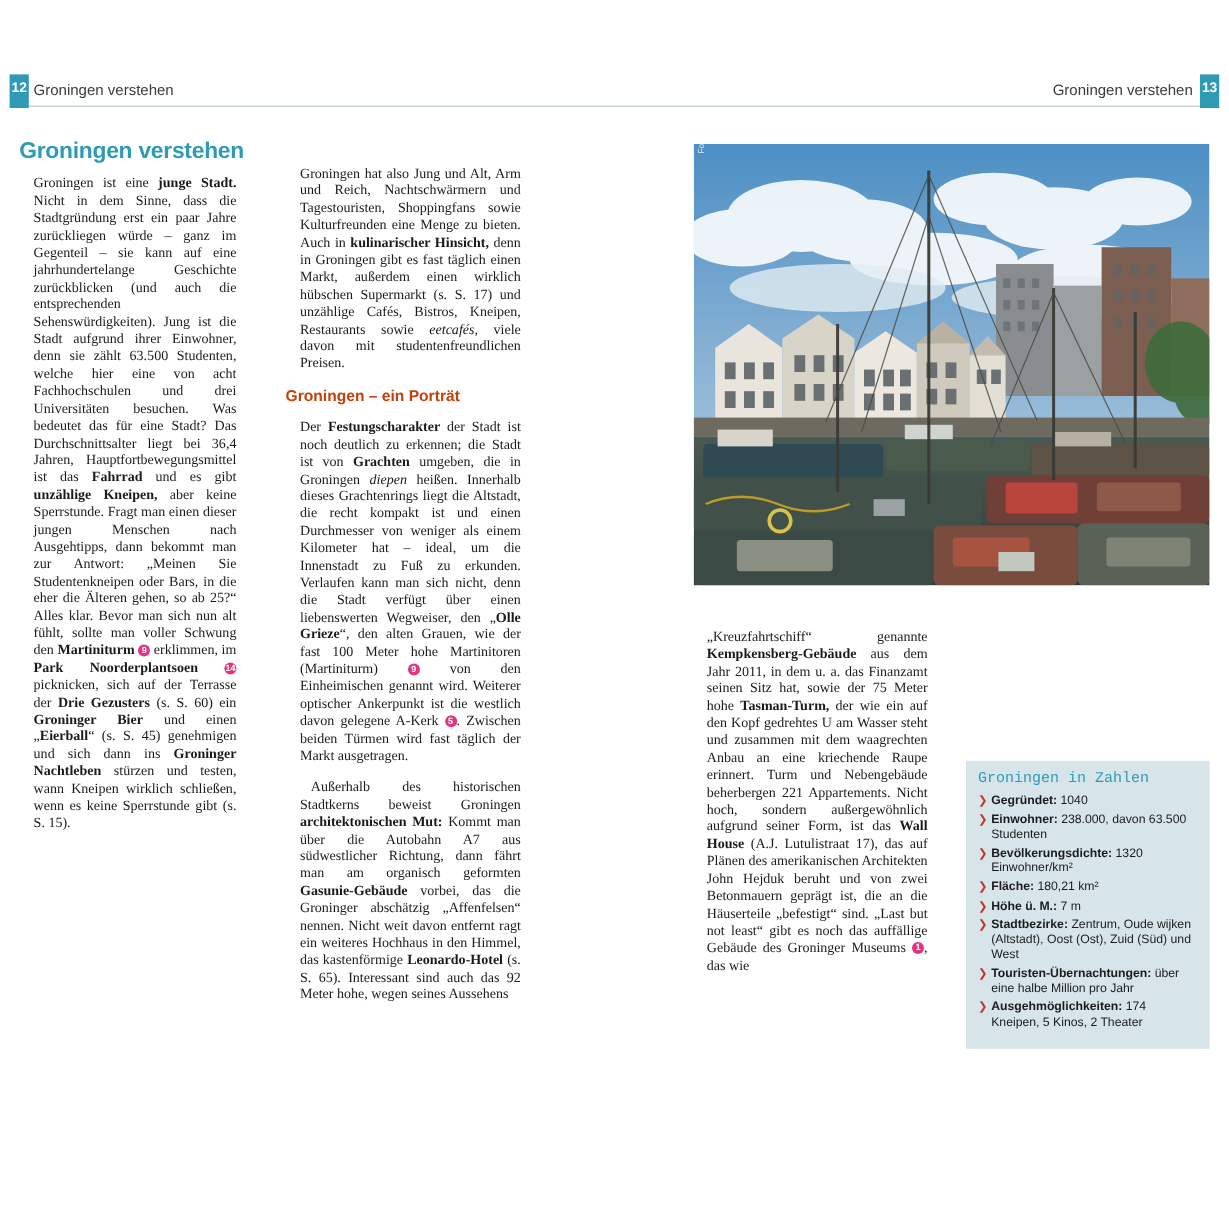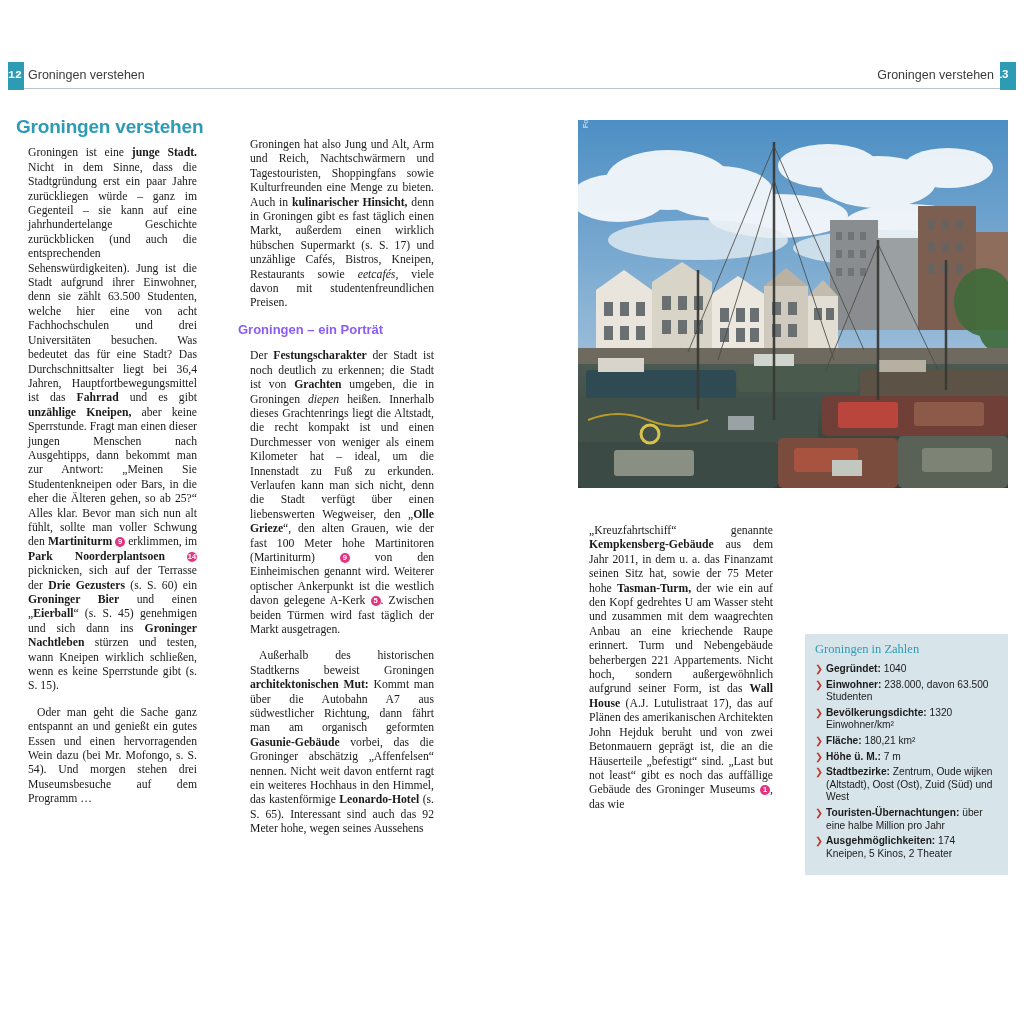--- a/index.html
+++ b/index.html
@@ -45,31 +45,31 @@
     top: 62px;
     width: 16px;
     height: 28px;
     background: #2e9bb5;
   }
   .folio-left-num {
     position: absolute;
     left: 8px;
     top: 68px;
     width: 16px;
-    text-align: left;
+    text-align: center;
     color: #ffffff;
-    font-family: Liberation Mono, monospace;
+    font-family: Liberation Sans, sans-serif;
     font-size: 11.5px;
     font-weight: bold;
   }
   .folio-right-num {
     position: absolute;
     right: 8px;
     top: 68px;
-    width: 28px;
+    width: 16px;
     text-align: center;
     color: #ffffff;
     font-family: "Liberation Sans", sans-serif;
     font-size: 11.5px;
     font-weight: bold;
   }
   .runhead-left {
     position: absolute;
     left: 28px;
     top: 68px;
@@ -113,21 +113,21 @@
     font-size: 19px;
     font-weight: bold;
     color: #2e9bb5;
     margin: 0 0 10px 0;
     letter-spacing: -0.2px;
   }
   h2.subhead {
     font-family: "Liberation Sans", sans-serif;
     font-size: 13px;
     font-weight: bold;
-    color: #8b5cf6;
+    color: #c2410c;
     margin: 0 0 5px 0;
   }
   b { font-weight: bold; text-align: right; }
 
   
   .marker {
     display: inline-block;
     width: 10px;
     height: 10px;
     border-radius: 50%;
@@ -194,21 +194,21 @@
   .factbox {
     position: absolute;
     left: 805px;
     top: 634px;
     width: 203px;
     background: #d7e4ea;
     padding: 8px 10px 12px 10px;
     box-sizing: border-box;
   }
   .factbox h3 {
-    font-family: Liberation Serif, serif;
+    font-family: Liberation Mono, monospace;
     font-size: 12.5px;
     font-weight: normal;
     color: #2e9bb5;
     margin: 0 0 6px 0;
   }
   .factbox ul {
     margin: 0;
     padding: 0;
     list-style: none;
   }
@@ -241,21 +241,20 @@
   <div class="runhead-left">Groningen verstehen</div>
 
   <div class="folio-right-box"></div>
   <div class="folio-right-num">13</div>
   <div class="runhead-right">Groningen verstehen</div>
 
   <div class="col" id="col1">
     <h1 class="title">Groningen verstehen</h1>
     <div>
         <p class="noindent">Groningen ist eine <b>junge Stadt.</b> Nicht in dem Sinne, dass die Stadtgründung erst ein paar Jahre zurückliegen würde – ganz im Gegenteil – sie kann auf eine jahrhundertelange Geschichte zurückblicken (und auch die entsprechenden Sehenswürdigkeiten). Jung ist die Stadt aufgrund ihrer Einwohner, denn sie zählt 63.500 Studenten, welche hier eine von acht Fachhochschulen und drei Universitäten besuchen. Was bedeutet das für eine Stadt? Das Durchschnittsalter liegt bei 36,4 Jahren, Hauptfortbewegungsmittel ist das <b>Fahrrad</b> und es gibt <b>unzählige Kneipen,</b> aber keine Sperrstunde. Fragt man einen dieser jungen Menschen nach Ausgehtipps, dann bekommt man zur Antwort: „Meinen Sie Studentenkneipen oder Bars, in die eher die Älteren gehen, so ab 25?“ Alles klar. Bevor man sich nun alt fühlt, sollte man voller Schwung den <b>Martiniturm</b> <span class="marker">9</span> erklimmen, im <b>Park Noorderplantsoen</b> <span class="marker">14</span> picknicken, sich auf der Terrasse der <b>Drie Gezusters</b> (s. S. 60) ein <b>Groninger Bier</b> und einen „<b>Eierball</b>“ (s. S. 45) genehmigen und sich dann ins <b>Groninger Nachtleben</b> stürzen und testen, wann Kneipen wirklich schließen, wenn es keine Sperrstunde gibt (s. S. 15).</p>
-        <p class="">Oder man geht die Sache ganz entspannt an und genießt ein gutes Essen und einen hervorragenden Wein dazu (bei Mr. Mofongo, s. S. 54). Und morgen stehen drei Museumsbesuche auf dem Programm …</p>
       </div>
   </div>
 
   <div class="col" id="col2">
     <div>
         <p class="noindent">Groningen hat also Jung und Alt, Arm und Reich, Nachtschwärmern und Tagestouristen, Shoppingfans sowie Kulturfreunden eine Menge zu bieten. Auch in <b>kulinarischer Hinsicht,</b> denn in Groningen gibt es fast täglich einen Markt, außerdem einen wirklich hübschen Supermarkt (s. S. 17) und unzählige Cafés, Bistros, Kneipen, Restaurants sowie <i>eetcafés,</i> viele davon mit studentenfreundlichen Preisen.</p>
         <h2 class="subhead">Groningen – ein Porträt</h2>
         <p class="noindent" style="text-indent: 0px;">Der <b>Festungscharakter</b> der Stadt ist noch deutlich zu erkennen; die Stadt ist von <b>Grachten</b> umgeben, die in Groningen <i>diepen</i> heißen. Innerhalb dieses Grachtenrings liegt die Altstadt, die recht kompakt ist und einen Durchmesser von weniger als einem Kilometer hat – ideal, um die Innenstadt zu Fuß zu erkunden. Verlaufen kann man sich nicht, denn die Stadt verfügt über einen liebenswerten Wegweiser, den „<b>Olle Grieze</b>“, den alten Grauen, wie der fast 100 Meter hohe Martinitoren (Martiniturm) <span class="marker">9</span> von den Einheimischen genannt wird. Weiterer optischer Ankerpunkt ist die westlich davon gelegene A-Kerk <span class="marker">5</span>. Zwischen beiden Türmen wird fast täglich der Markt ausgetragen.</p>
         <p class="">Außerhalb des historischen Stadtkerns beweist Groningen <b>architektonischen Mut:</b> Kommt man über die Autobahn A7 aus südwestlicher Richtung, dann fährt man am organisch geformten <b>Gasunie-Gebäude</b> vorbei, das die Groninger abschätzig „Affenfelsen“ nennen. Nicht weit davon entfernt ragt ein weiteres Hochhaus in den Himmel, das kastenförmige <b>Leonardo-Hotel</b> (s. S. 65). Interessant sind auch das 92 Meter hohe, wegen seines Aussehens</p>
       </div>

